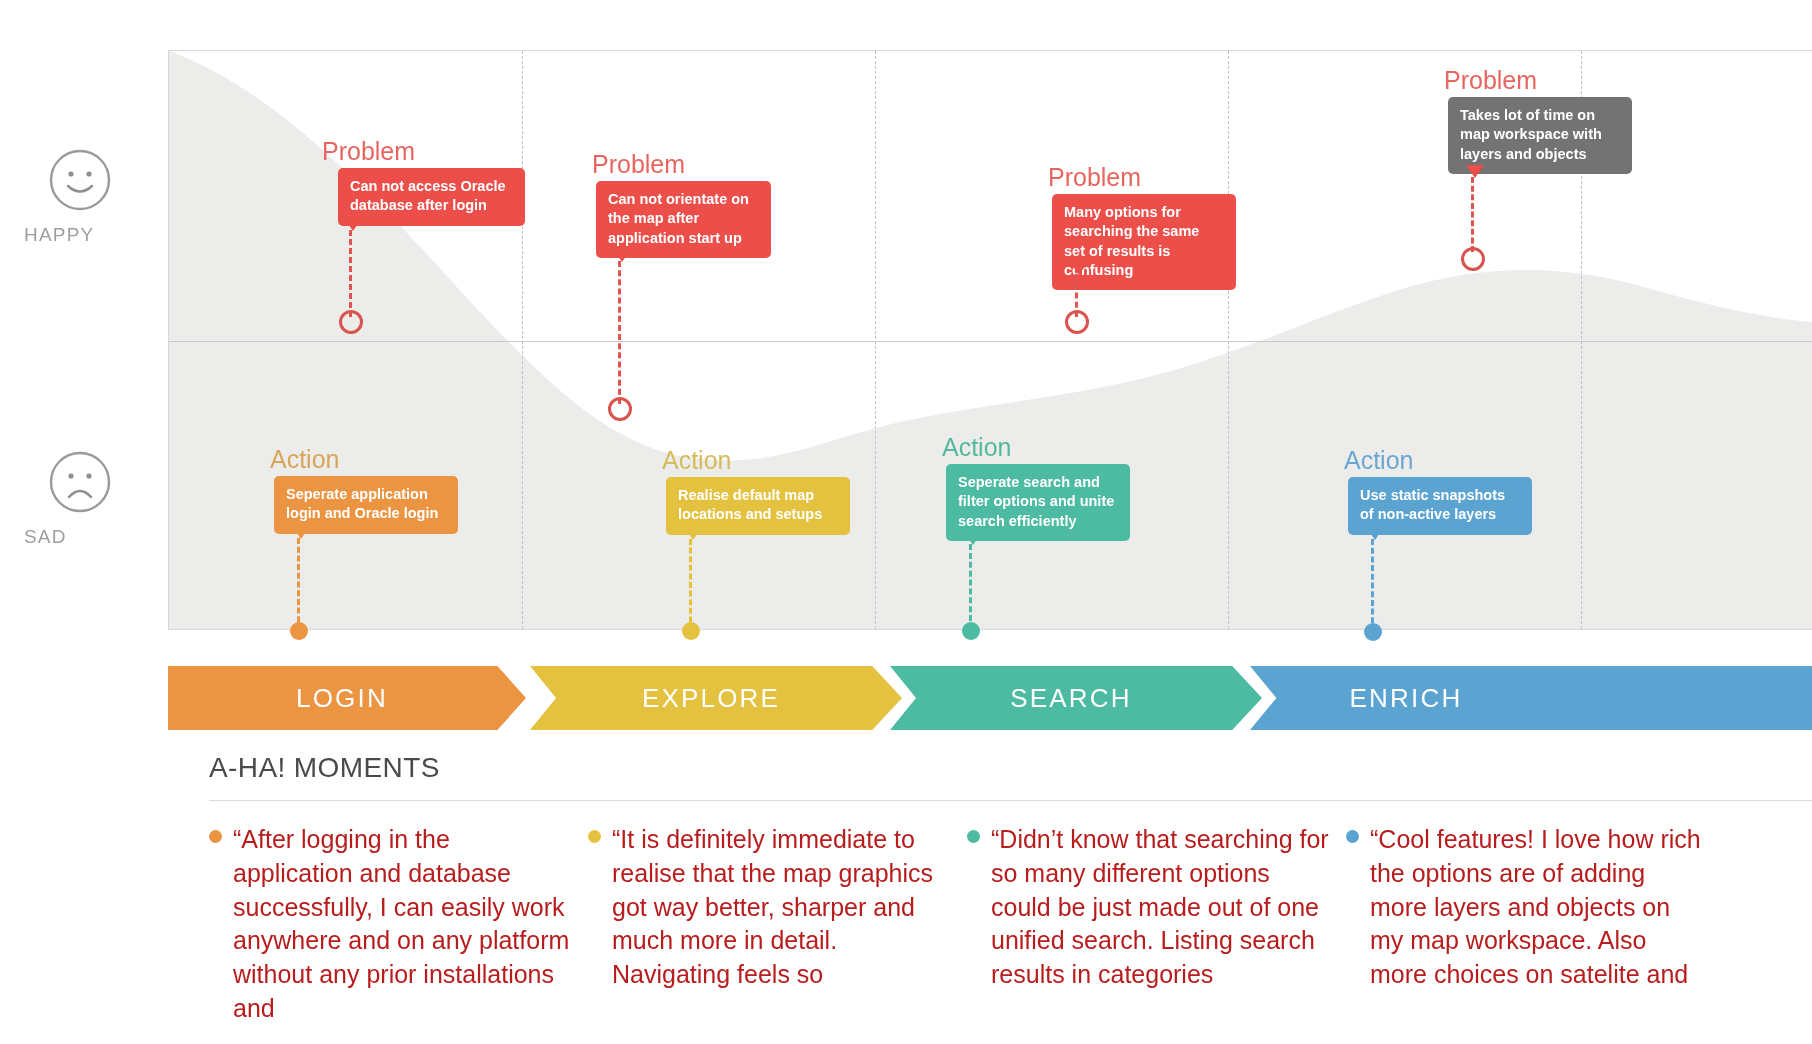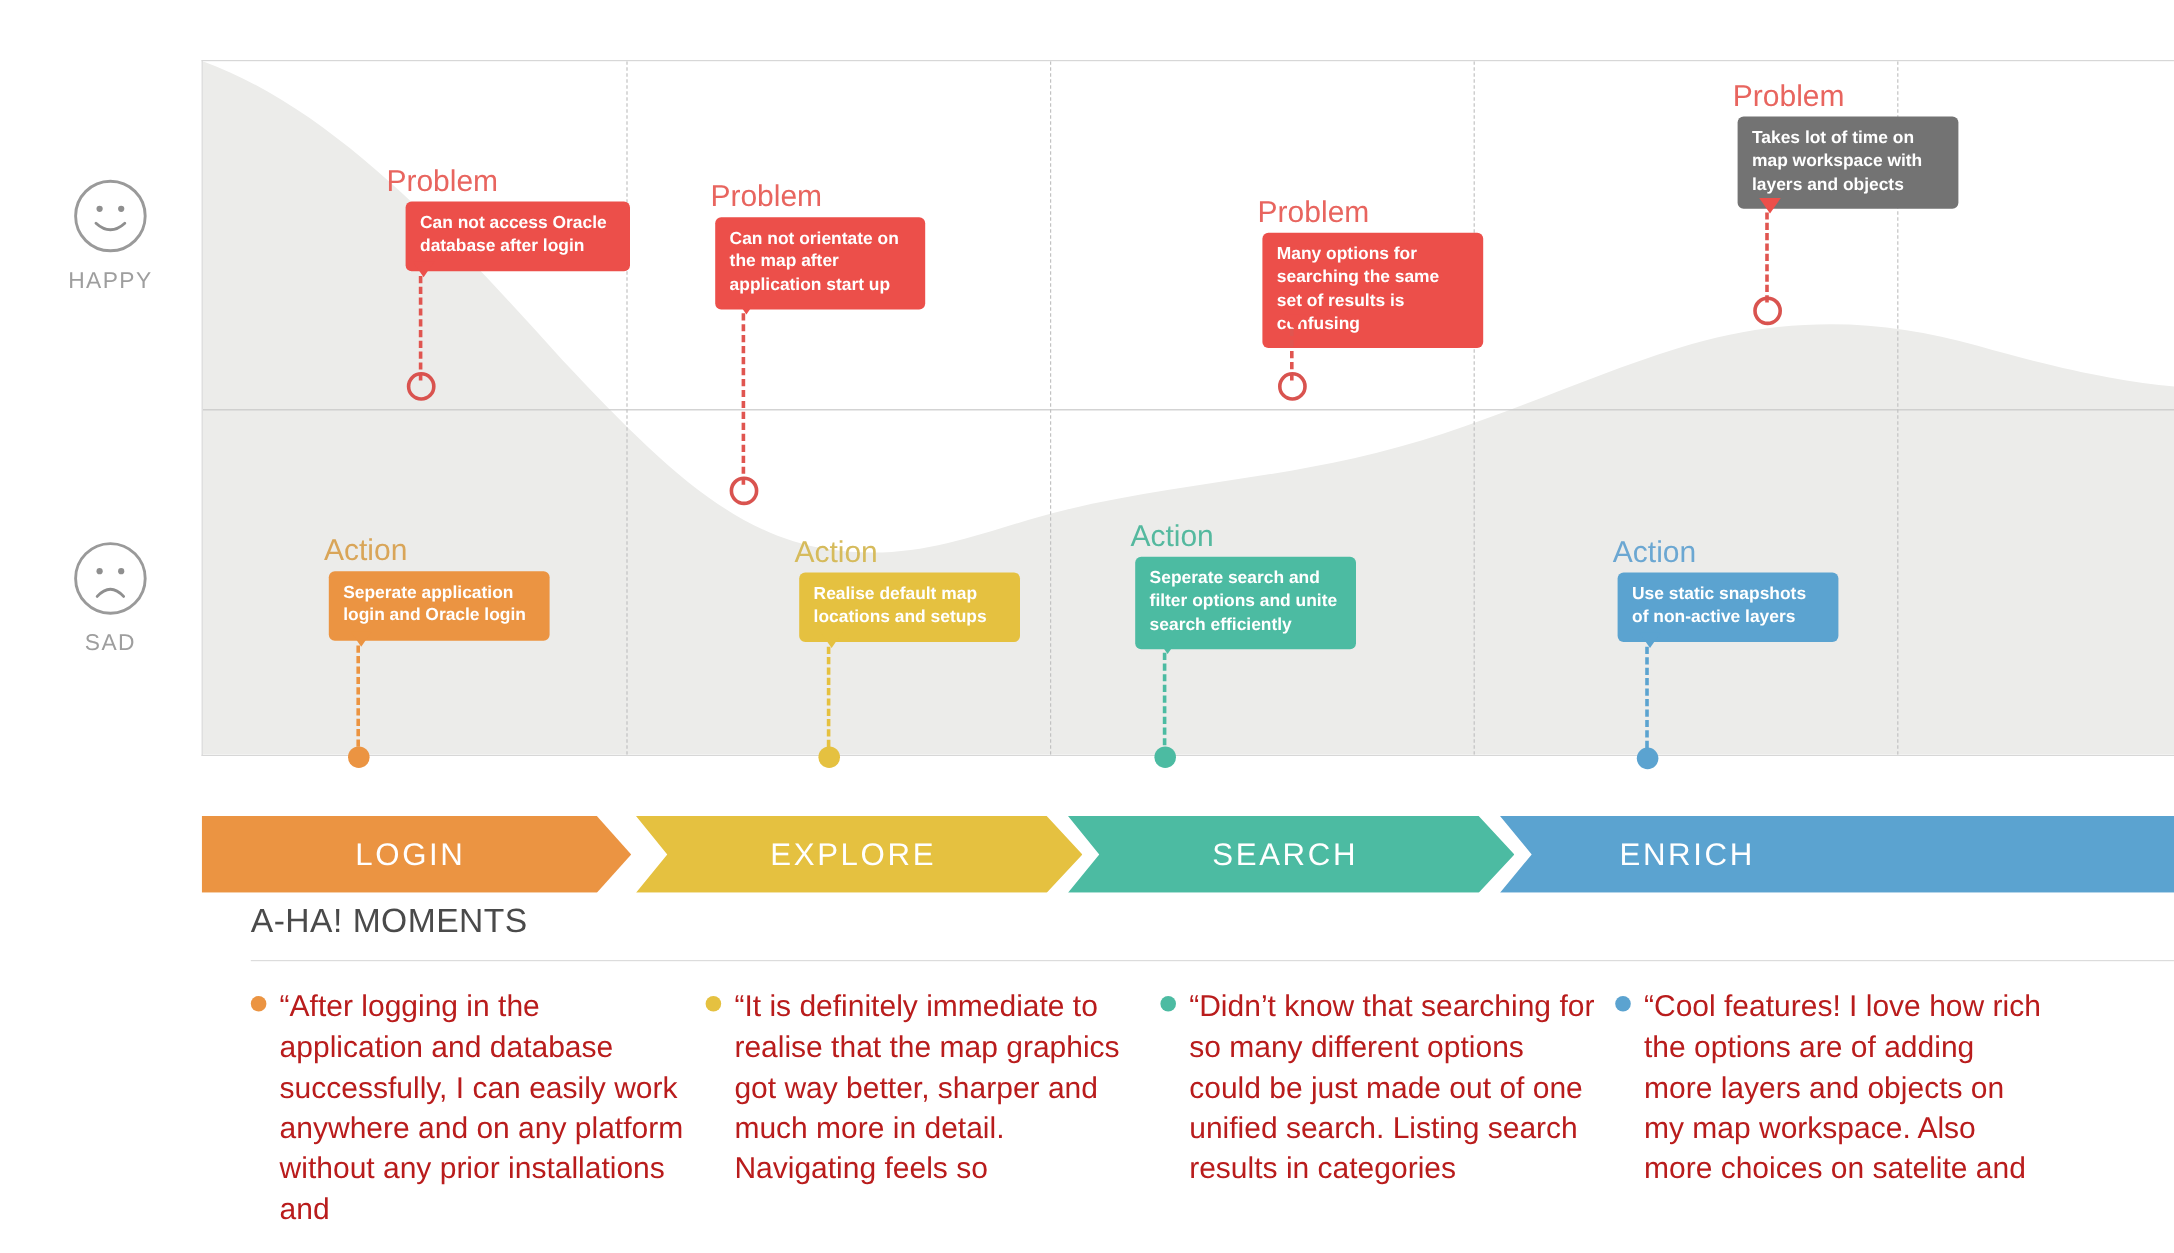--- a/index.html
+++ b/index.html
@@ -15,23 +15,22 @@
   #root {
     position: relative;
     width: 1812px;
     height: 1044px;
     background: #ffffff;
   }
 
   
   .mood {
     position: absolute;
-    left: 36px;
+    left: 24px;
     width: 112px;
-    text-align: center;
     color: #9a9a9a;
   }
   .mood .face { display: block; margin: 0 auto; }
   .mood .mood-label {
     display: block;
     margin-top: 12px;
     font-size: 19px;
     letter-spacing: 1.2px;
     color: #9e9e9e;
   }
@@ -123,21 +122,21 @@
   }
   .callout .marker-dot {
     position: absolute;
     border-radius: 50%;
   }
 
   
   #stages {
     position: absolute;
     left: 168px;
-    top: 680px;
+    top: 666px;
     width: 1644px;
     height: 76px;
   }
   .chev {
     position: absolute;
     top: 0;
     height: 64px;
     display: flex;
     align-items: center;
     justify-content: center;

